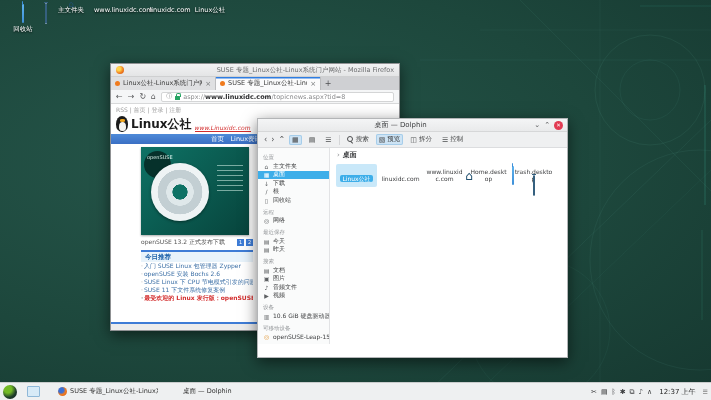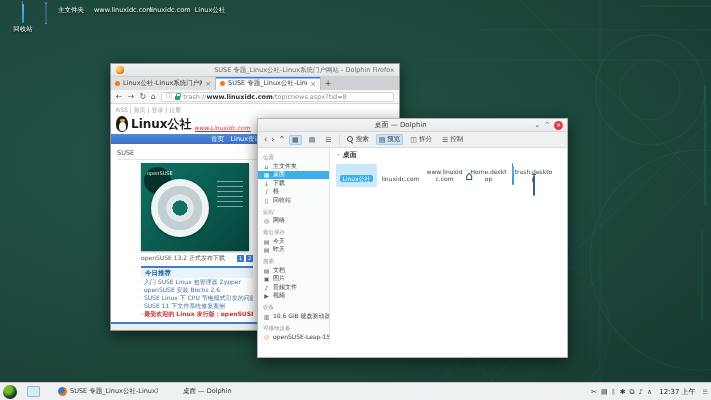--- a/index.html
+++ b/index.html
@@ -190,21 +190,21 @@
     </div>
     <div class="dicon" style="left:187px">
       <span class="folder f-sm"></span>
       <div class="dlabel">Linux公社</div>
     </div>
   </div>
 
   <div class="win firefox">
     <div class="ff-titlebar">
       <span class="ff-logo"></span>
-      <span class="ff-title">SUSE 专题_Linux公社-Linux系统门户网站 - Dolphin Firefox</span>
+      <span class="ff-title">SUSE 专题_Linux公社-Linux系统门户网站 - Mozilla Firefox</span>
     </div>
     <div class="ff-tabs">
       <div class="tab">
         <span class="favicon"></span>
         <span class="tlabel">Linux公社-Linux系统门户网</span>
         <span class="tclose">×</span>
       </div>
       <div class="tab active">
         <span class="favicon"></span>
         <span class="tlabel">SUSE 专题_Linux公社-Linu</span>
@@ -213,33 +213,32 @@
       <div class="newtab">+</div>
     </div>
     <div class="ff-nav">
       <span class="nav-glyph">←</span>
       <span class="nav-glyph">→</span>
       <span class="nav-glyph">↻</span>
       <span class="nav-glyph">⌂</span>
       <div class="urlbar">
         <span class="info-i">ⓘ</span>
         <span class="lock"></span>
-        <span class="url"><span>trash://</span><b>www.linuxidc.com</b><span>/topicnews.aspx?tid=8</span></span>
+        <span class="url"><span>aspx://</span><b>www.linuxidc.com</b><span>/topicnews.aspx?tid=8</span></span>
       </div>
     </div>
     <div class="ff-page">
       <div class="site-topbar">RSS | 首页 | 登录 | 注册</div>
       <div class="site-logorow">
         <span class="tux"></span>
         <span class="sitename">Linux公社</span>
         <span class="sitesub">www.Linuxidc.com</span>
       </div>
       <div class="site-nav">首页　Linux资讯　Linux教程</div>
       <div class="site-body">
-        <div class="sec-title">SUSE</div>
         <div class="cols">
           <div class="leftcol">
             <div class="box-img">
               <span class="geisha"></span>
               <span class="brand">openSUSE</span>
               <span class="cd"></span>
               <span class="boxlines">
                   <i></i>
                   <i></i>
                   <i></i>

